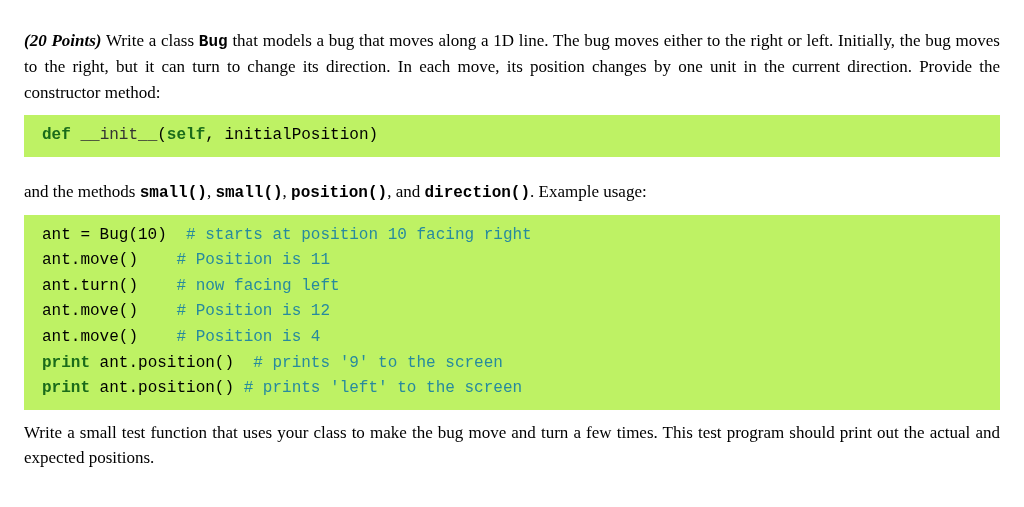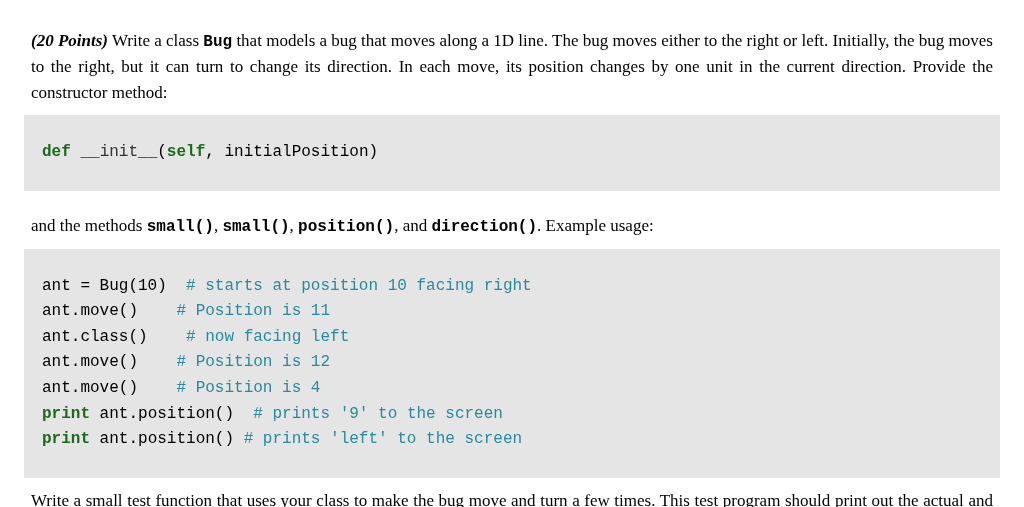--- a/index.html
+++ b/index.html
@@ -19,22 +19,22 @@
     .bold-italic {
       font-weight: bold;
       font-style: italic;
     }
     .mono {
       font-family: 'Courier New', Courier, monospace;
       font-weight: bold;
       font-size: 16px;
     }
     .code-block {
-      background: #e5e5e5;
-      padding: 25px 18px;
+      background: #bef264;
+      padding: 8px 18px;
       margin: 10px 0;
       font-family: 'Courier New', Courier, monospace;
       font-size: 16px;
       line-height: 1.6;
       white-space: pre;
       color: #000;
     }
     .code-block .kw {
       color: #1a6b1a;
       font-weight: bold;
@@ -43,40 +43,40 @@
       color: #333;
     }
     .code-block .self {
       color: #1a6b1a;
       font-weight: bold;
     }
     .code-block .comment {
       color: #278a9e;
     }
     p {
-      margin: 8px 7px;
+      margin: 8px 0;
     }
     .section-gap {
       margin-top: 22px;
     }
   </style>
 </head>
 <body>
 
 <p class="justified">
   <span class="bold-italic">(20 Points)</span><span> Write a class </span><span class="mono">Bug</span><span> that models a bug that moves along a 1D line. The bug moves either to the right or left. Initially, the bug moves to the right, but it can turn to change its direction. In each move, its position changes by one unit in the current direction. Provide the constructor method:</span>
 </p>
 
 <div class="code-block"><span class="kw">def</span><span> </span><span class="fn">__init__</span><span>(</span><span class="self">self</span><span>, initialPosition)</span></div>
 
 <p class="section-gap">
   <span>and the methods </span><span class="mono">small()</span><span>, </span><span class="mono">small()</span><span>, </span><span class="mono">position()</span><span>, and </span><span class="mono">direction()</span><span>. Example usage:</span>
 </p>
 
 <div class="code-block"><span>ant = Bug(10)  </span><span class="comment"># starts at position 10 facing right</span>
 <span>ant.move()    </span><span class="comment"># Position is 11</span>
-<span>ant.class()    </span><span class="comment"># now facing left</span>
+<span>ant.turn()    </span><span class="comment"># now facing left</span>
 <span>ant.move()    </span><span class="comment"># Position is 12</span>
 <span>ant.move()    </span><span class="comment"># Position is 4</span>
 <span class="kw">print</span><span> ant.position()  </span><span class="comment"># prints '9' to the screen</span>
 <span class="kw">print</span><span> ant.position() </span><span class="comment"># prints 'left' to the screen</span></div>
 
 <p class="justified">Write a small test function that uses your class to make the bug move and turn a few times. This test program should print out the actual and expected positions.</p>
 
 </body></html>

